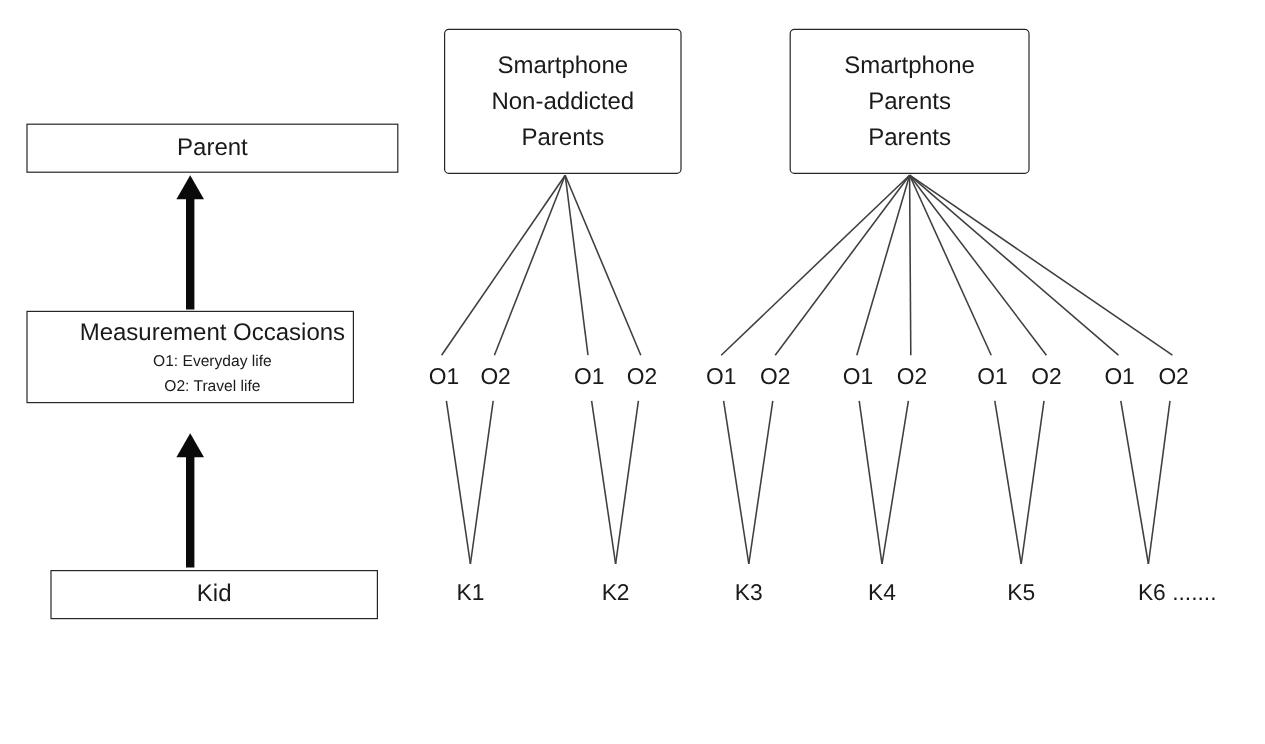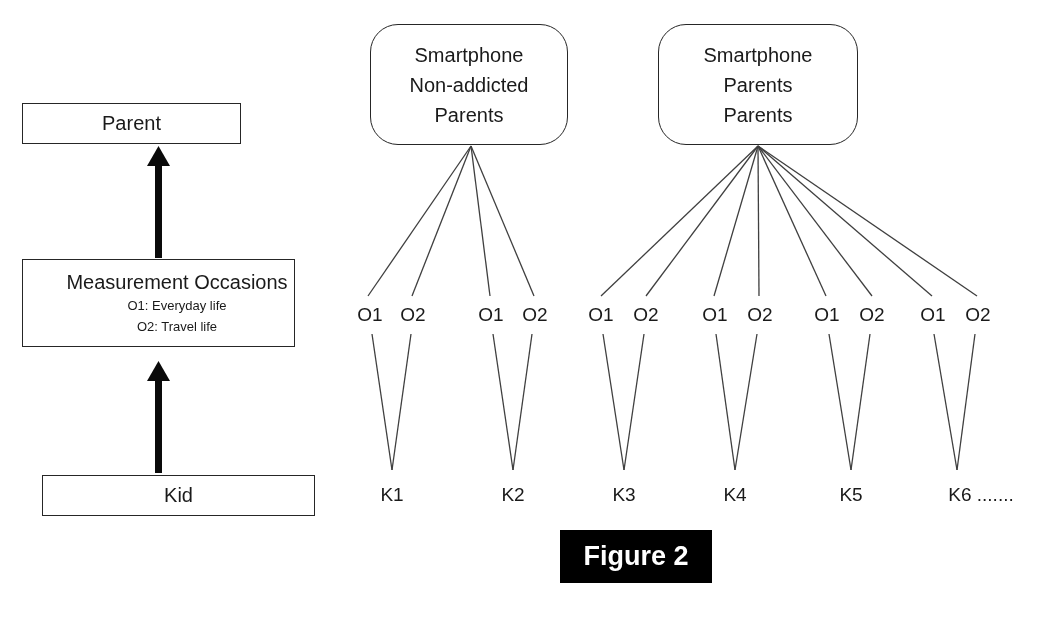--- a/index.html
+++ b/index.html
@@ -25,35 +25,35 @@
   .box {
     position: absolute;
     border: 1.6px solid #262626;
     background: #ffffff;
     display: flex;
     align-items: center;
     justify-content: center;
     box-sizing: border-box;
     font-size: 20px;
   }
-  .parent-box  { left: 22px; top: 103px; width: 219px; height: 41px; align-items: center; }
+  .parent-box  { left: 22px; top: 103px; width: 310px; height: 41px; align-items: center; }
   .kid-box     { left: 22px; top: 475px; width: 273px; height: 41px; margin-left: 20px; }
   .meas-box {
-    left: 22px; top: 259px; width: 273px; height: 88px;
+    left: 22px; top: 259px; width: 273px; height: 77px;
     flex-direction: column;
     justify-content: center;
     padding-left: 37px;
   }
   .meas-title { font-size: 20px; line-height: 26px; }
   .meas-sub   { font-size: 13px; line-height: 21px; }
 
   .group-box {
     position: absolute;
     border: 1.6px solid #262626;
-    border-radius: 28px;
+    border-radius: 4px;
     background: #ffffff;
     box-sizing: border-box;
     display: flex;
     flex-direction: column;
     align-items: center;
     justify-content: center;
     font-size: 20px;
     line-height: 30px;
     text-align: center;
   }
@@ -175,17 +175,14 @@
   <span class="olabel" style="left:933px">O1</span>
   <span class="olabel" style="left:978px">O2</span>
 
   <span class="klabel" style="left:392px">K1</span>
   <span class="klabel" style="left:513px">K2</span>
   <span class="klabel" style="left:624px">K3</span>
   <span class="klabel" style="left:735px">K4</span>
   <span class="klabel" style="left:851px">K5</span>
   <span class="klabel" style="left:981px">K6 .......</span>
 
-  <div class="caption">
-    <span>Figure 2</span>
-  </div>
 
 </div>
 
 </body></html>

